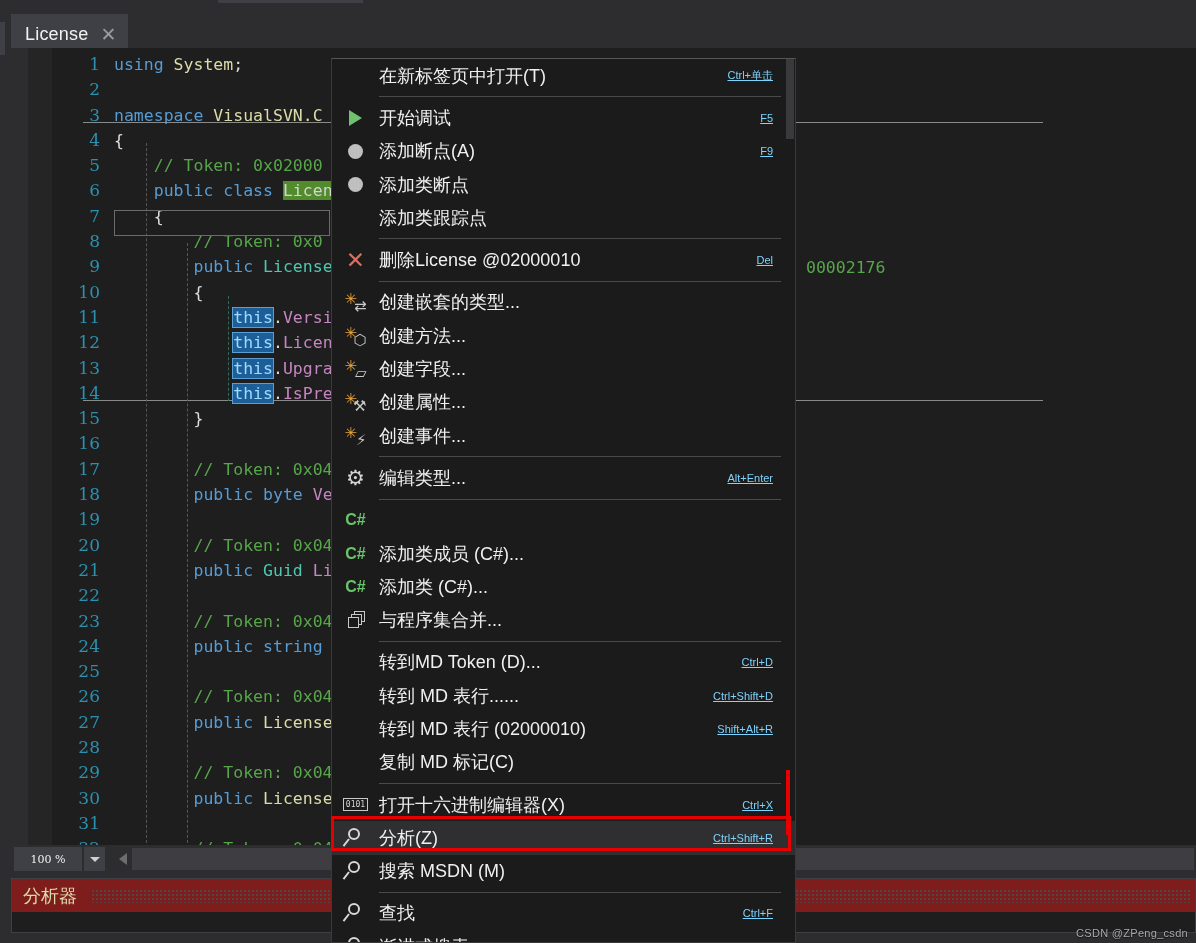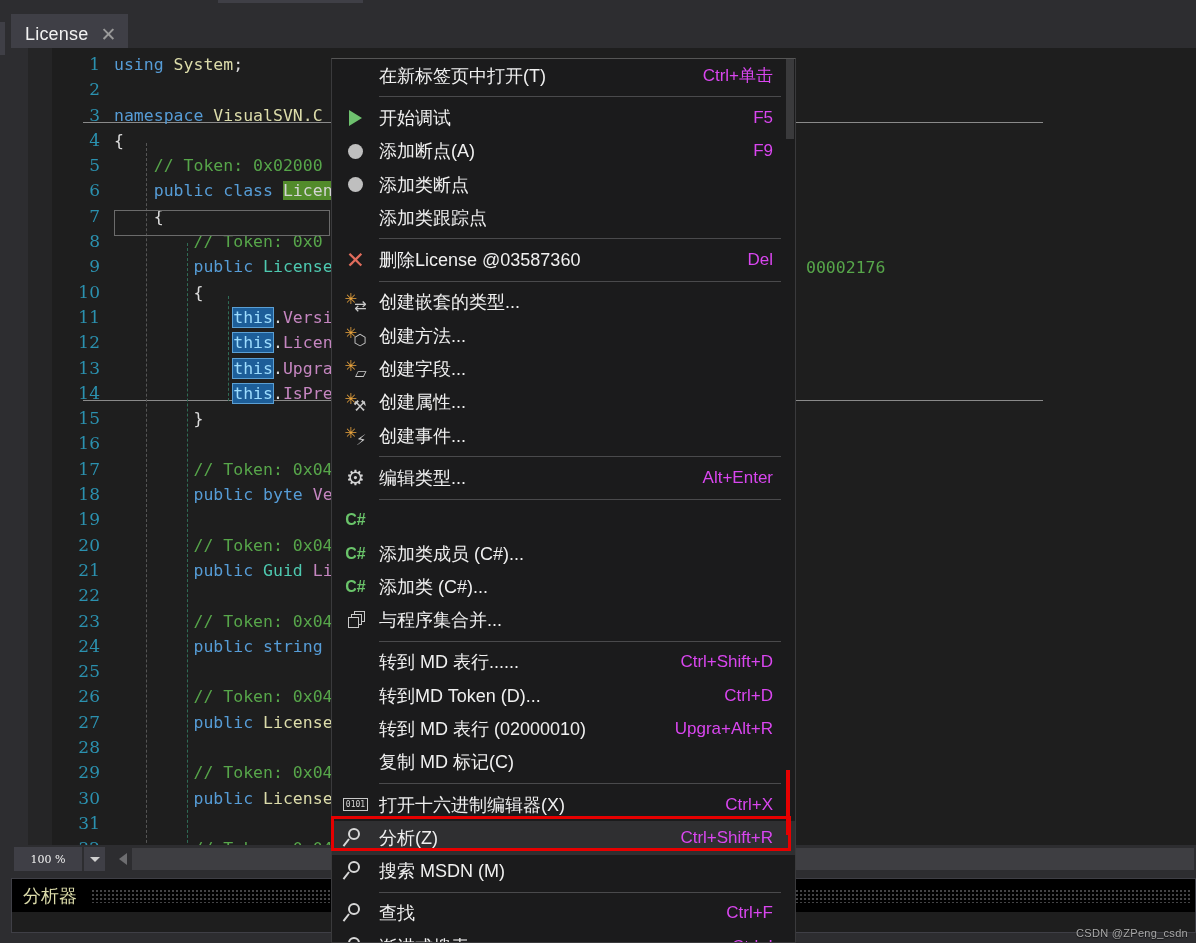--- a/index.html
+++ b/index.html
@@ -139,21 +139,21 @@
     border-bottom: 6px solid transparent; border-right: 8px solid #6d6d70;
   }
   .hscroll-track {
     position: absolute; left: 121px; top: 3px; right: 2px; height: 22px;
     background: #3e3e42;
   }
 
   
   .analyzer {
     position: absolute; left: 11px; top: 878px; width: 1185px; height: 55px;
-    background: #000000; border: 1px solid #3f3f46;
+    background: #7f1d1d; border: 1px solid #3f3f46;
   }
   .analyzer-head {
     position: absolute; left: 0; top: 0; width: 100%; height: 33px;
     display: flex; align-items: center;
   }
   .analyzer-title {
     color: #dcdcaa; font-size: 18px; padding-left: 11px;
   }
   .analyzer-dots {
     flex: 1; height: 14px; margin-left: 14px; margin-right: 4px;
@@ -187,22 +187,23 @@
     color: #f0f0f0; font-size: 18px;
     padding-left: 0px;
     cursor: default;
   }
   .mi .mi-icon {
     width: 47px; min-width: 47px; height: 33.3px;
     display: flex; align-items: center; justify-content: center;
   }
   .mi .mi-label { flex: 1; white-space: nowrap; }
   .mi .mi-accel {
-    color: #d946ef; font-size: 17px; padding-right: 22px;
+    color: #7dd3fc; font-size: 11px; padding-right: 22px;
     white-space: nowrap;
+    text-decoration: underline;
   }
   .mi.selected { background: #2f2f31; }
   .msep {
     height: 1px; margin: 4px 14px 4px 47px; background: #4a4a4c;
   }
   .menu-scroll {
     position: absolute; right: 0; top: 0; width: 10px; height: 100%;
     background: #1b1b1c;
   }
   .menu-scroll .thumb {
@@ -336,21 +337,21 @@
       <div class="mi">
         <span class="mi-icon"></span>
         <span class="mi-label">添加类跟踪点</span>
         <span class="mi-accel"></span>
       </div>
       <div class="msep"></div>
       <div class="mi">
         <span class="mi-icon">
           <span class="ic-x">✕</span>
         </span>
-        <span class="mi-label">删除License @03587360</span>
+        <span class="mi-label">删除License @02000010</span>
         <span class="mi-accel">Del</span>
       </div>
       <div class="msep"></div>
       <div class="mi">
         <span class="mi-icon">
           <span class="spark">
             <span class="st">✳</span>
             <span class="bd">⇄</span>
           </span>
         </span>
@@ -433,32 +434,32 @@
             <b></b>
             <b></b>
           </span>
         </span>
         <span class="mi-label">与程序集合并...</span>
         <span class="mi-accel"></span>
       </div>
       <div class="msep"></div>
       <div class="mi">
         <span class="mi-icon"></span>
+        <span class="mi-label">转到MD Token (D)...</span>
+        <span class="mi-accel">Ctrl+D</span>
+      </div>
+      <div class="mi">
+        <span class="mi-icon"></span>
         <span class="mi-label">转到 MD 表行......</span>
         <span class="mi-accel">Ctrl+Shift+D</span>
       </div>
       <div class="mi">
         <span class="mi-icon"></span>
-        <span class="mi-label">转到MD Token (D)...</span>
-        <span class="mi-accel">Ctrl+D</span>
-      </div>
-      <div class="mi">
-        <span class="mi-icon"></span>
         <span class="mi-label">转到 MD 表行 (02000010)</span>
-        <span class="mi-accel">Upgra+Alt+R</span>
+        <span class="mi-accel">Shift+Alt+R</span>
       </div>
       <div class="mi">
         <span class="mi-icon"></span>
         <span class="mi-label">复制 MD 标记(C)</span>
         <span class="mi-accel"></span>
       </div>
       <div class="msep"></div>
       <div class="mi">
         <span class="mi-icon">
           <span class="ic-hex">0101</span>

